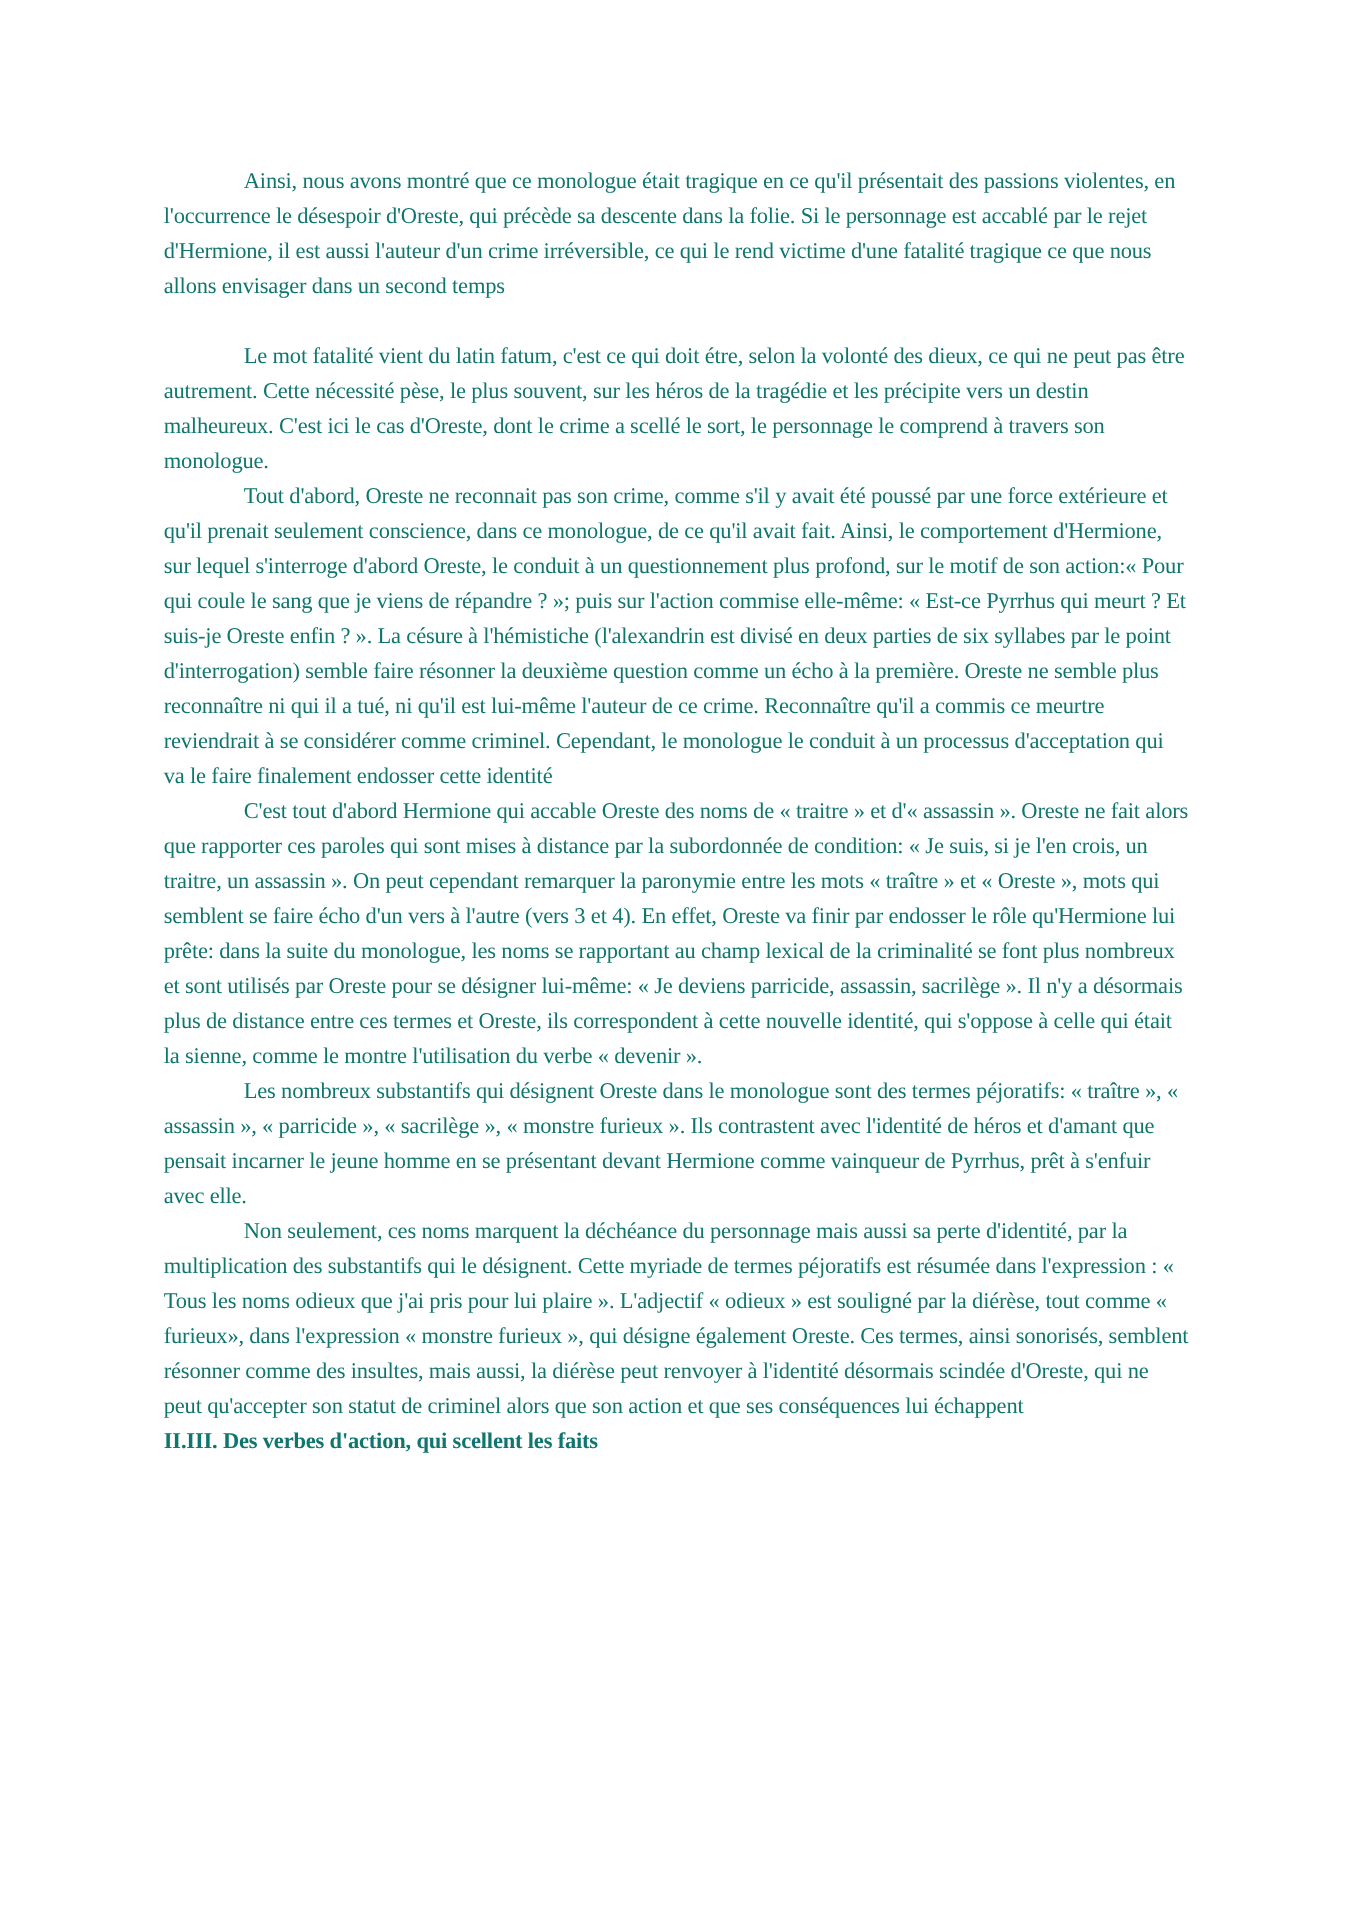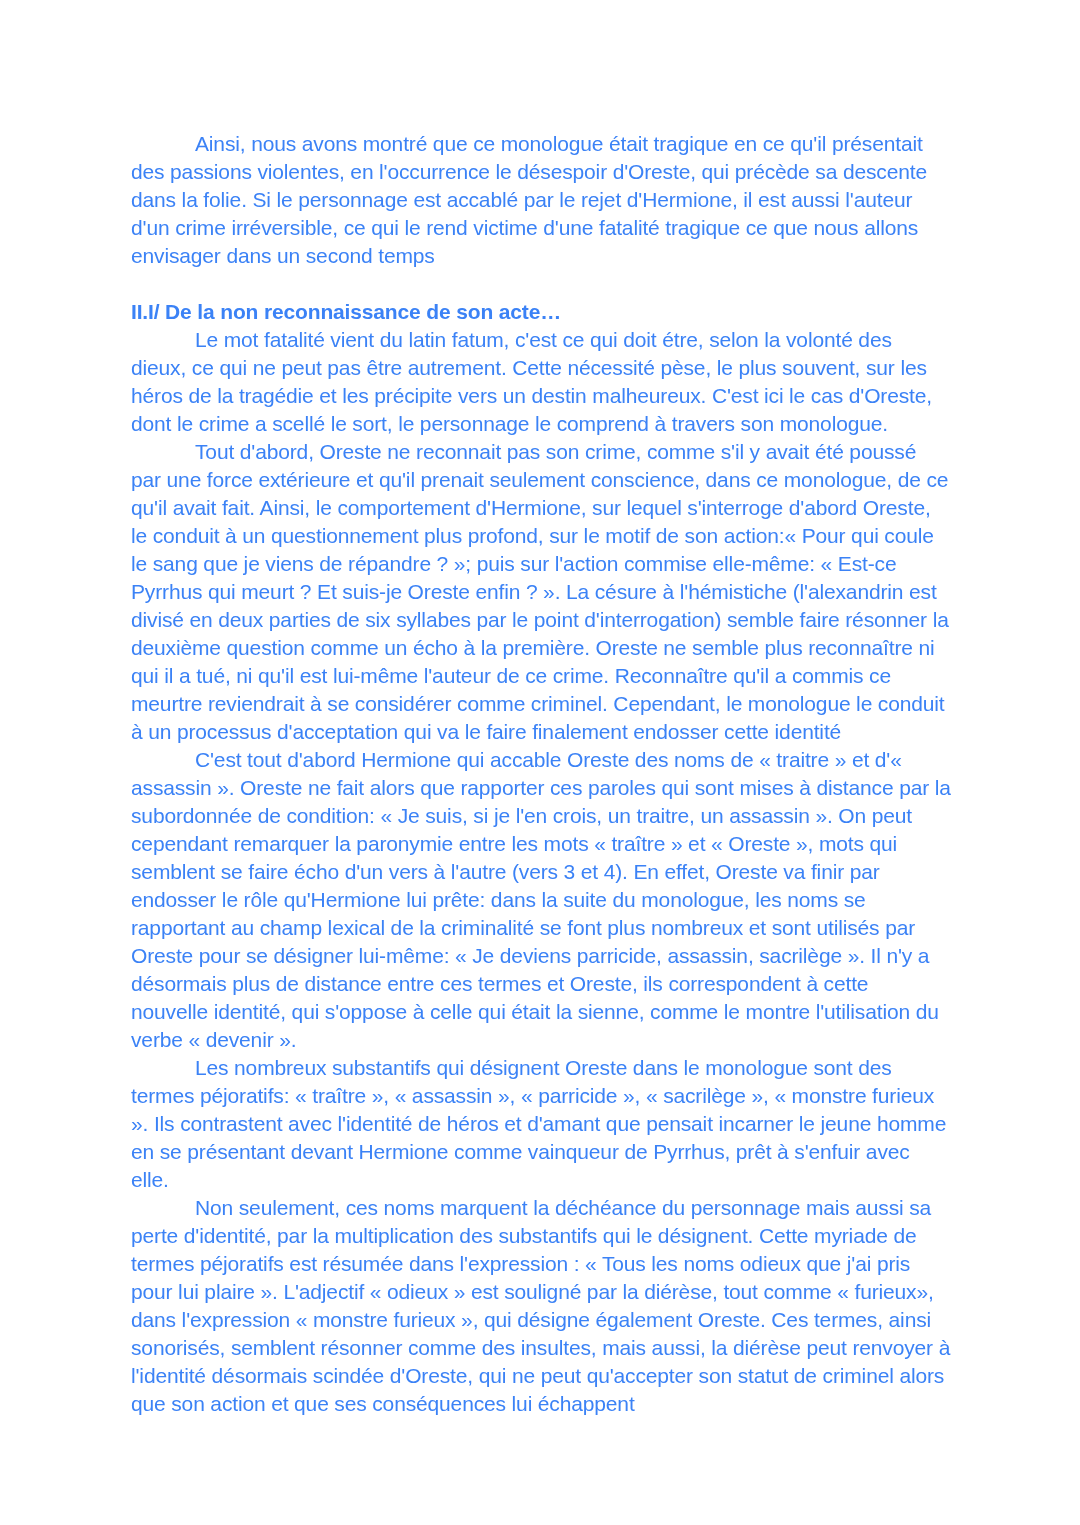--- a/index.html
+++ b/index.html
@@ -11,24 +11,24 @@
       width: 1080px;
       height: 1525px;
       position: relative;
       overflow: hidden;
     }
     .page {
       position: absolute;
       left: 131px;
       top: 130px;
       width: 820px;
-      font-family: Liberation Sans, sans-serif;
-      font-size: 21px;
+      font-family: Liberation Serif, serif;
+      font-size: 18px;
       line-height: 28px;
-      color: #3b82f6;
+      color: #0f766e;
       letter-spacing: -0.15px;
     }
     .para {
       margin: 0;
       text-indent: 64px;
     }
     .heading {
       margin: 0;
       font-weight: bold;
     }
@@ -38,21 +38,21 @@
   </style>
 </head>
 <body>
 
 <div class="page">
   <p class="para">Ainsi, nous avons montré que ce monologue était tragique en ce qu'il présentait des passions violentes, en l'occurrence le désespoir d'Oreste, qui précède sa descente dans la folie. Si le personnage est accablé par le rejet d'Hermione, il est aussi l'auteur d'un crime irréversible, ce qui le rend victime d'une fatalité tragique ce que nous allons envisager dans un second temps</p>
 
   <div class="spacer"></div>
 
 
-  <p class="heading">II.I/ De la non reconnaissance de son acte…</p>
   <p class="para">Le mot fatalité vient du latin fatum, c'est ce qui doit étre, selon la volonté des dieux, ce qui ne peut pas être autrement. Cette nécessité pèse, le plus souvent, sur les héros de la tragédie et les précipite vers un destin malheureux. C'est ici le cas d'Oreste, dont le crime a scellé le sort, le personnage le comprend à travers son monologue.</p>
   <p class="para">Tout d'abord, Oreste ne reconnait pas son crime, comme s'il y avait été poussé par une force extérieure et qu'il prenait seulement conscience, dans ce monologue, de ce qu'il avait fait. Ainsi, le comportement d'Hermione, sur lequel s'interroge d'abord Oreste, le conduit à un questionnement plus profond, sur le motif de son action:« Pour qui coule le sang que je viens de répandre ? »; puis sur l'action commise elle-même: « Est-ce Pyrrhus qui meurt ? Et suis-je Oreste enfin ? ». La césure à l'hémistiche (l'alexandrin est divisé en deux parties de six syllabes par le point d'interrogation) semble faire résonner la deuxième question comme un écho à la première. Oreste ne semble plus reconnaître ni qui il a tué, ni qu'il est lui-même l'auteur de ce crime. Reconnaître qu'il a commis ce meurtre reviendrait à se considérer comme criminel. Cependant, le monologue le conduit à un processus d'acceptation qui va le faire finalement endosser cette identité</p>
 
   <p class="para">C'est tout d'abord Hermione qui accable Oreste des noms de « traitre » et d'« assassin ». Oreste ne fait alors que rapporter ces paroles qui sont mises à distance par la subordonnée de condition: « Je suis, si je l'en crois, un traitre, un assassin ». On peut cependant remarquer la paronymie entre les mots « traître » et « Oreste », mots qui semblent se faire écho d'un vers à l'autre (vers 3 et 4). En effet, Oreste va finir par endosser le rôle qu'Hermione lui prête: dans la suite du monologue, les noms se rapportant au champ lexical de la criminalité se font plus nombreux et sont utilisés par Oreste pour se désigner lui-même: « Je deviens parricide, assassin, sacrilège ». Il n'y a désormais plus de distance entre ces termes et Oreste, ils correspondent à cette nouvelle identité, qui s'oppose à celle qui était la sienne, comme le montre l'utilisation du verbe « devenir ».</p>
   <p class="para">Les nombreux substantifs qui désignent Oreste dans le monologue sont des termes péjoratifs: « traître », « assassin », « parricide », « sacrilège », « monstre furieux ». Ils contrastent avec l'identité de héros et d'amant que pensait incarner le jeune homme en se présentant devant Hermione comme vainqueur de Pyrrhus, prêt à s'enfuir avec elle.</p>
   <p class="para">Non seulement, ces noms marquent la déchéance du personnage mais aussi sa perte d'identité, par la multiplication des substantifs qui le désignent. Cette myriade de termes péjoratifs est résumée dans l'expression : « Tous les noms odieux que j'ai pris pour lui plaire ». L'adjectif « odieux » est souligné par la diérèse, tout comme « furieux», dans l'expression « monstre furieux », qui désigne également Oreste. Ces termes, ainsi sonorisés, semblent résonner comme des insultes, mais aussi, la diérèse peut renvoyer à l'identité désormais scindée d'Oreste, qui ne peut qu'accepter son statut de criminel alors que son action et que ses conséquences lui échappent</p>
 
+  <p class="heading">II.III. Des verbes d'action, qui scellent les faits</p>
 </div>
 
 </body></html>

